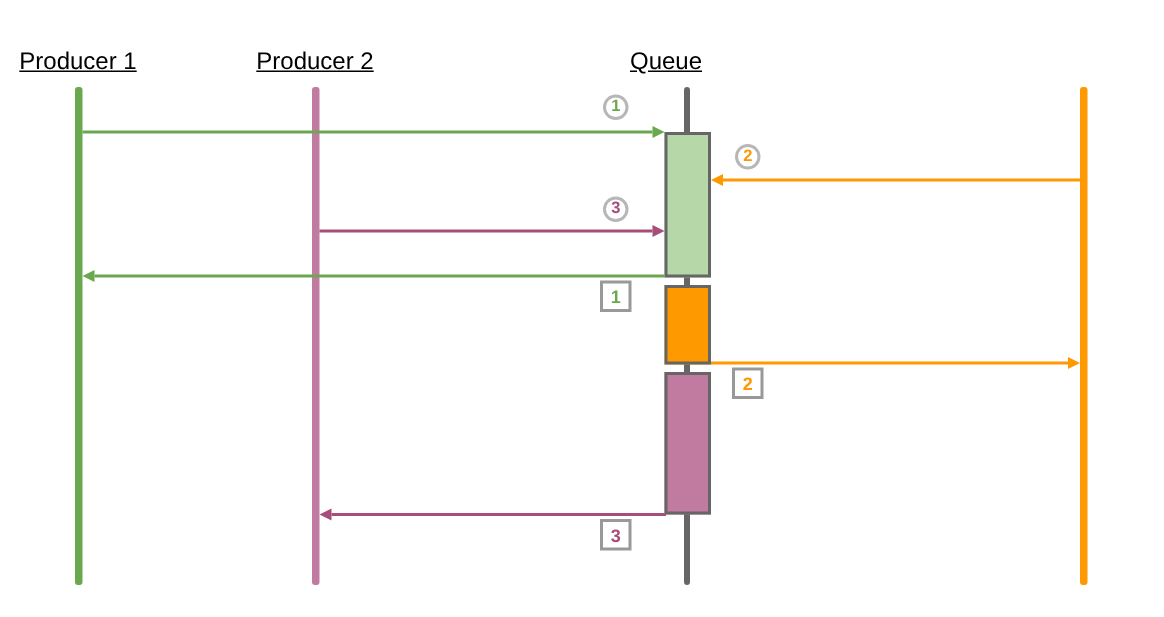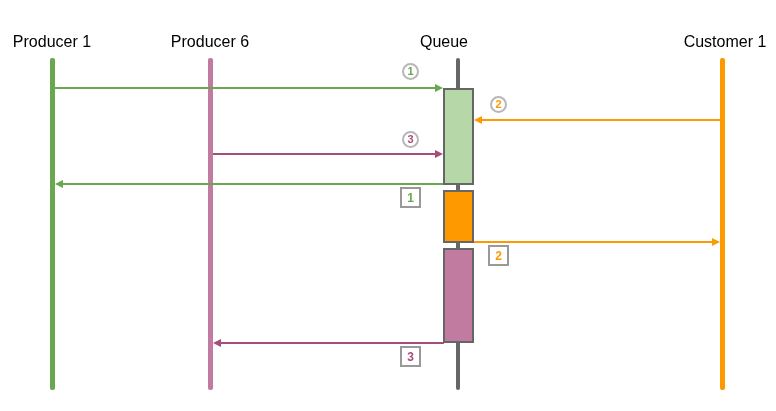--- a/index.html
+++ b/index.html
@@ -11,20 +11,21 @@
     font-family: "Liberation Sans", sans-serif;
     overflow: hidden;
   }
   .actor-label {
     position: absolute;
     top: 33px;
     transform: translateX(-50%);
     font-size: 16px;
     color: #000000;
     white-space: nowrap;
+    text-decoration: underline;
   }
   .lifeline {
     position: absolute;
     top: 58px;
     height: 332px;
     border-radius: 2px;
   }
   .ll-producer1 { left: 50px; width: 5px; background: #6aa84f; }
   .ll-producer2 { left: 208px; width: 5px; background: #c27ba0; }
   .ll-queue     { left: 456px; width: 4px; background: #666666; }
@@ -97,23 +98,22 @@
   .square-marker.c-green  { border-color: #999999; }
   .square-marker.c-orange { border-color: #999999; }
   .square-marker.c-pink   { border-color: #999999; }
 </style>
 </head>
 <body>
 
 <div class="stage">
 
   <div class="actor-label" style="left:52px">Producer 1</div>
-  <div class="actor-label" style="left:210px">Producer 6</div>
+  <div class="actor-label" style="left:210px">Producer 2</div>
   <div class="actor-label" style="left:444px">Queue</div>
-  <div class="actor-label" style="left:725px">Customer 1</div>
 
   <div class="lifeline ll-producer1"></div>
   <div class="lifeline ll-producer2"></div>
   <div class="lifeline ll-queue"></div>
   <div class="lifeline ll-customer1"></div>
 
   <div class="activation act-green"></div>
   <div class="activation act-orange"></div>
   <div class="activation act-purple"></div>
 

